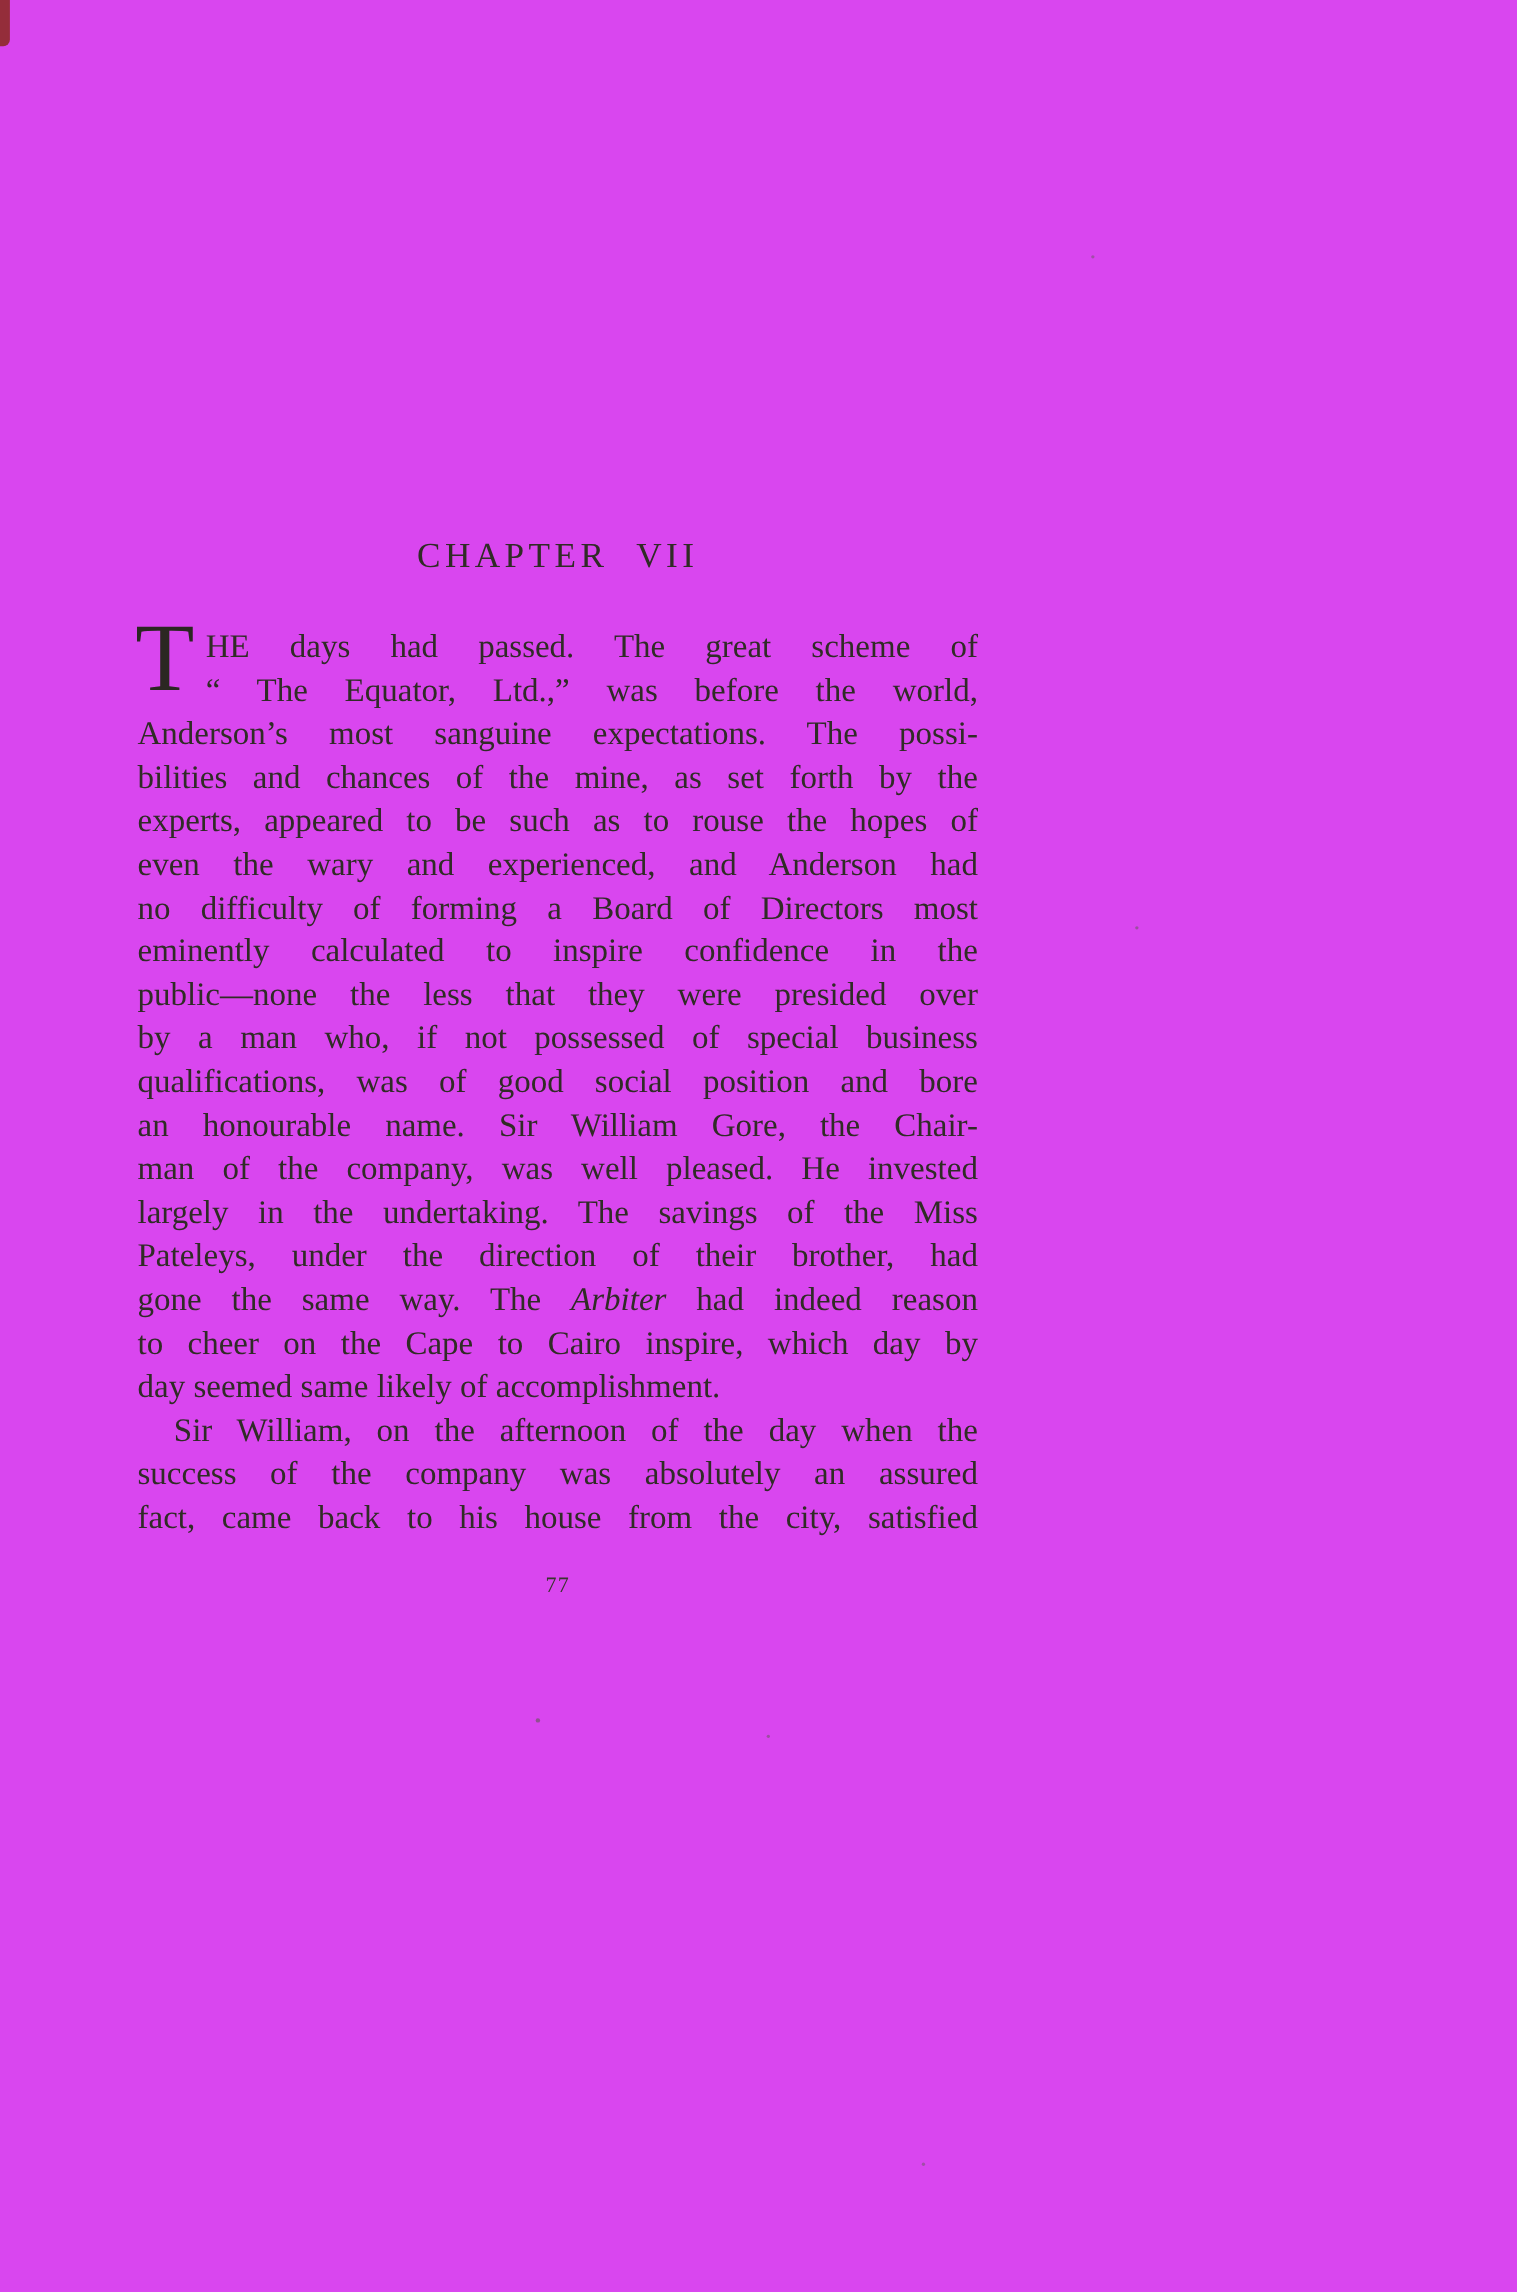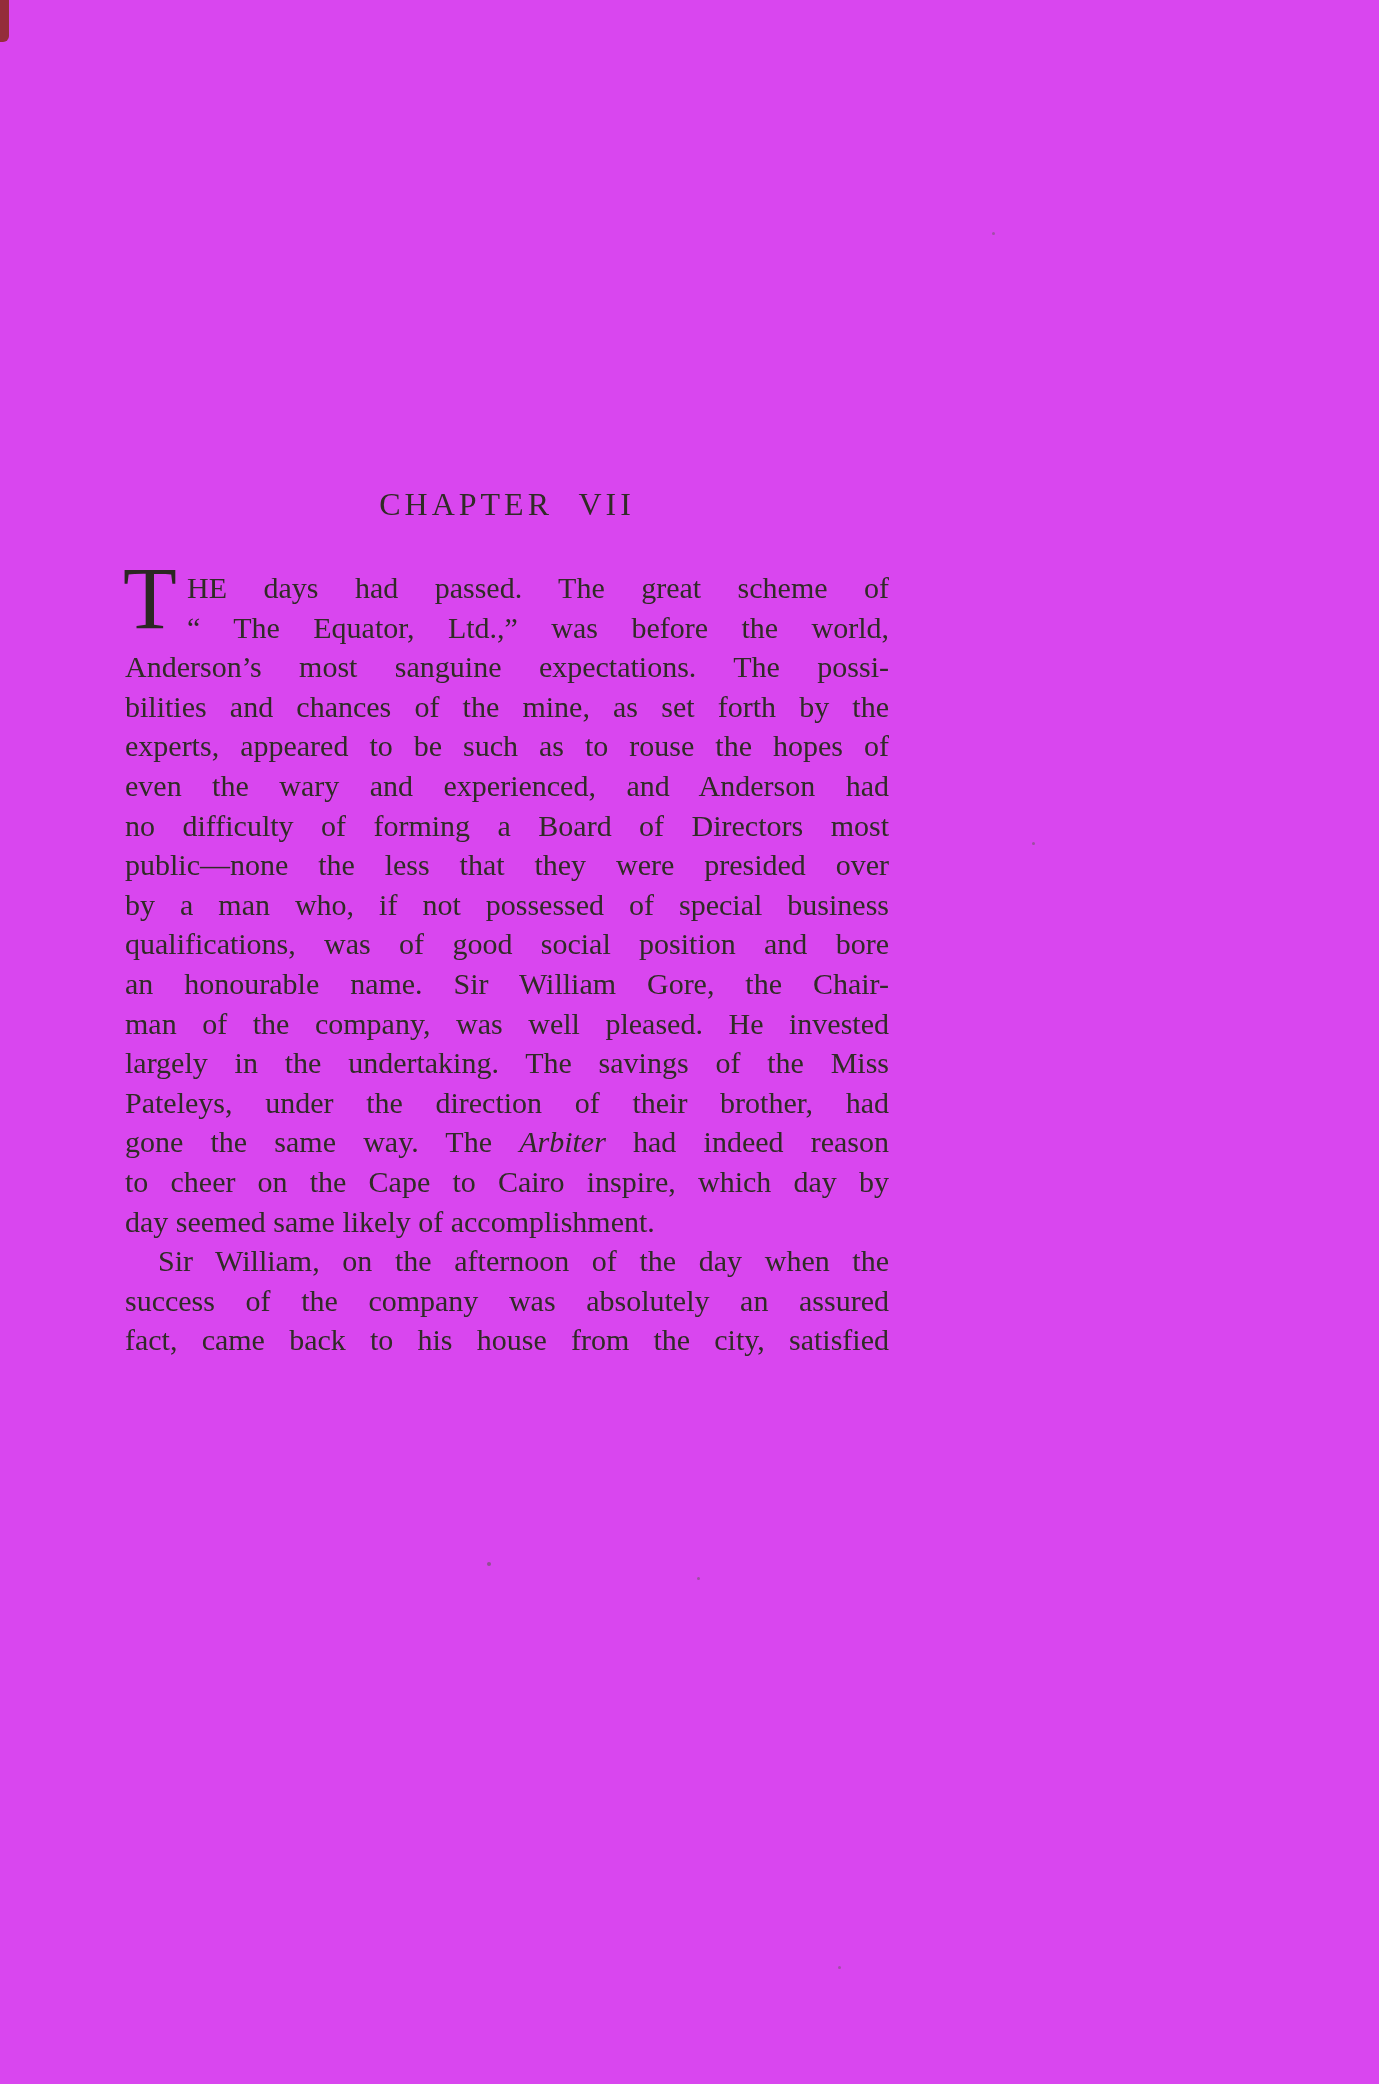--- a/index.html
+++ b/index.html
@@ -111,30 +111,32 @@
   <div class="bodytext">
     <span class="dropcap">T</span>
 
     <div class="line dc">HE days had passed.  The great scheme of</div>
     <div class="line dc">“ The Equator, Ltd.,” was before the world,</div>
     <div class="line">Anderson’s most sanguine expectations.  The possi-</div>
     <div class="line">bilities and chances of the mine, as set forth by the</div>
     <div class="line">experts, appeared to be such as to rouse the hopes of</div>
     <div class="line">even the wary and experienced, and Anderson had</div>
     <div class="line">no difficulty of forming a Board of Directors most</div>
+    <div class="line">eminently calculated to inspire confidence in the</div>
     <div class="line">public—none the less that they were presided over</div>
     <div class="line">by a man who, if not possessed of special business</div>
     <div class="line">qualifications, was of good social position and bore</div>
     <div class="line">an honourable name.  Sir William Gore, the Chair-</div>
     <div class="line">man of the company, was well pleased.  He invested</div>
     <div class="line">largely in the undertaking.  The savings of the Miss</div>
     <div class="line">Pateleys, under the direction of their brother, had</div>
     <div class="line"><span>gone the same way.  The </span><span class="italic">Arbiter</span><span> had indeed reason</span></div>
     <div class="line">to cheer on the Cape to Cairo inspire, which day by</div>
     <div class="line end">day seemed same likely of accomplishment.</div>
 
     <div class="line pindent">Sir William, on the afternoon of the day when the</div>
     <div class="line">success of the company was absolutely an assured</div>
     <div class="line">fact, came back to his house from the city, satisfied</div>
   </div>
 
+  <div class="pagenum">77</div>
 
 </div>
 
 </body></html>

